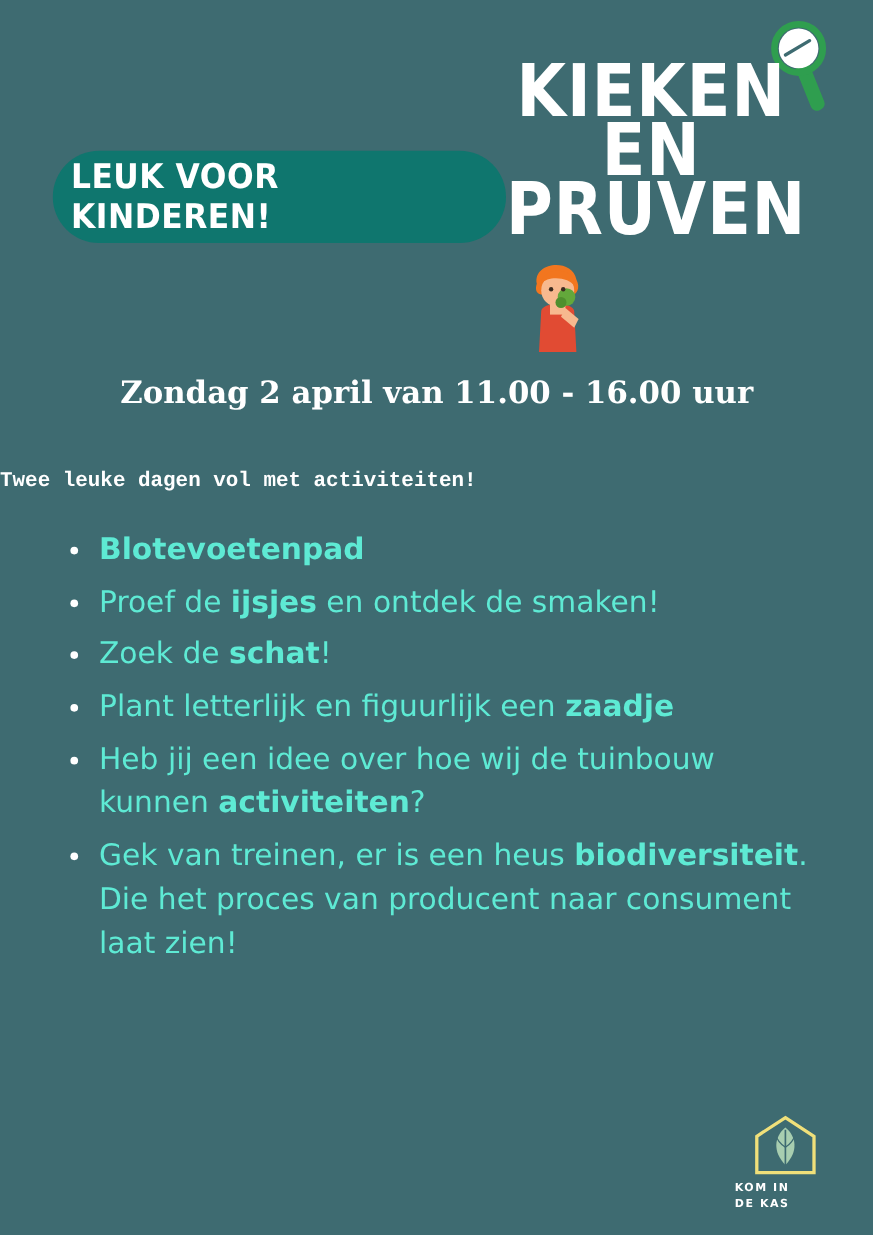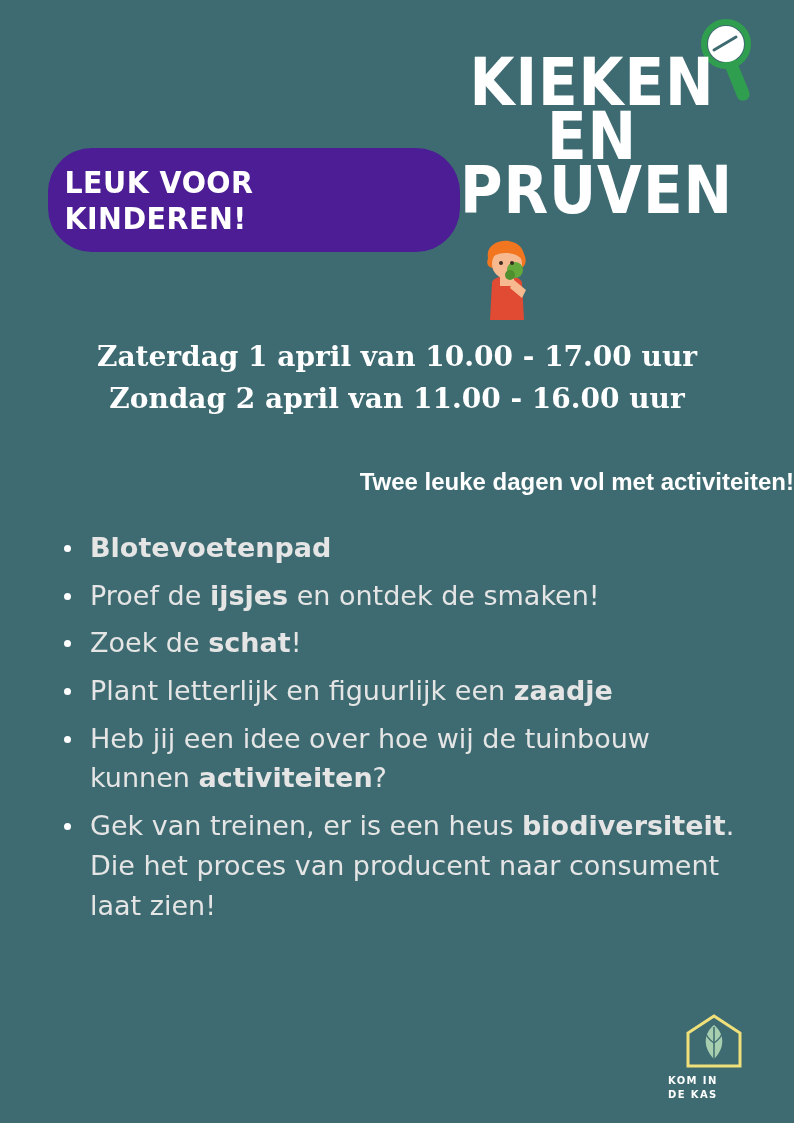--- a/index.html
+++ b/index.html
@@ -18,24 +18,24 @@
   
   .header {
     position: relative;
     height: 330px;
   }
 
   
   .badge {
     position: absolute;
     left: 48px;
-    top: 148px;
+    top: 137px;
     width: 412px;
-    height: 104px;
-    background: #4c1d95;
+    height: 84px;
+    background: #0f766e;
     border-radius: 44px;
     display: flex;
     align-items: center;
     justify-content: center;
   }
   .badge-text {
     color: #ffffff;
     font-family: "DejaVu Sans", sans-serif;
     font-weight: bold;
     font-size: 31px;
@@ -90,40 +90,40 @@
     font-family: "DejaVu Serif", serif;
     font-weight: bold;
     font-size: 28px;
     line-height: 1.5;
     color: #ffffff;
   }
 
   
   .subtitle {
     margin-top: 48px;
-    text-align: right;
-    font-family: Liberation Sans, sans-serif;
-    font-weight: bold;
-    font-size: 24px;
+    text-align: left;
+    font-family: Liberation Mono, monospace;
+    font-weight: bold;
+    font-size: 19px;
     color: #ffffff;
   }
 
   
   .list {
     margin: 32px 0 0 56px;
     width: 690px;
     list-style: none;
   }
   .list li {
     position: relative;
     padding-left: 34px;
     font-size: 27px;
     line-height: 1.47;
     margin-bottom: 8px;
-    color: #e5e5e5;
+    color: #5eead4;
     font-family: "DejaVu Sans", sans-serif;
     font-weight: 400;
   }
   .list li::before {
     content: "";
     position: absolute;
     left: 8px;
     top: 17px;
     width: 7px;
     height: 7px;
@@ -181,21 +181,20 @@
     <path d="M44 52 L56 62 L52 70 L40 60 Z" fill="#f7b98f"></path>
     <circle cx="45" cy="42" r="8" fill="#63a83b"></circle>
     <circle cx="40" cy="47" r="5" fill="#4f8f2e"></circle>
     <circle cx="31" cy="35" r="2" fill="#3b2b20"></circle>
     <circle cx="42" cy="35" r="2" fill="#3b2b20"></circle>
   </svg>
 
 </div>
 
 <div class="dates">
-  <div>Zaterdag 1 april van 10.00 - 17.00 uur</div>
   <div>Zondag 2 april van 11.00 - 16.00 uur</div>
 </div>
 
 <div class="subtitle">Twee leuke dagen vol met activiteiten!</div>
 
 <ul class="list" id="activity-list">
     <li><b>Blotevoetenpad</b></li>
     <li><span>Proef de </span><b>ijsjes</b><span> en ontdek de smaken!</span></li>
     <li><span>Zoek de </span><b>schat</b><span>!</span></li>
     <li><span>Plant letterlijk en figuurlijk een </span><b>zaadje</b></li>

